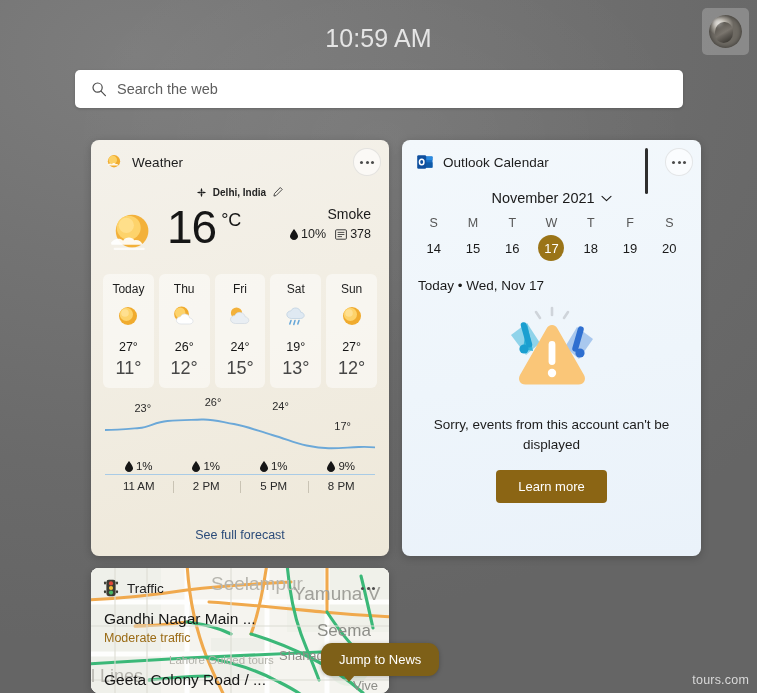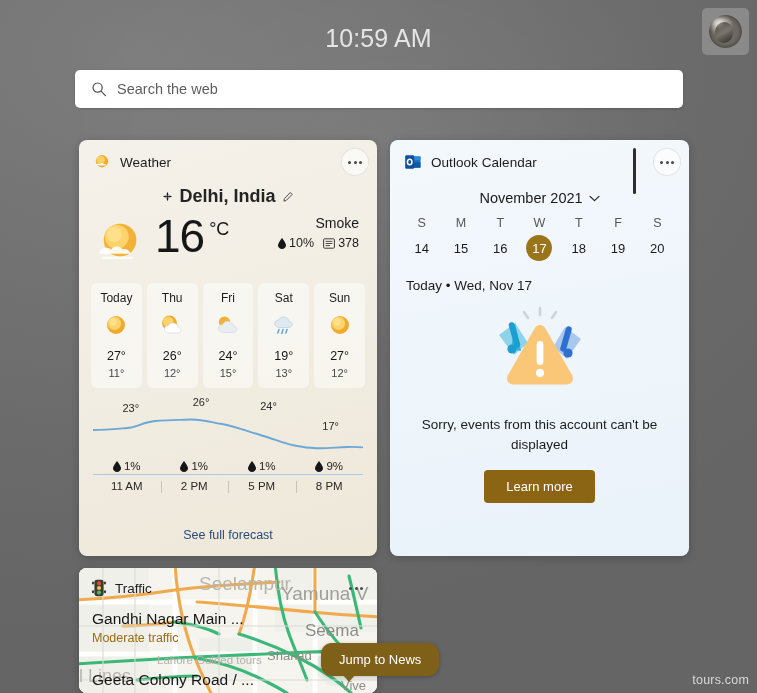--- a/index.html
+++ b/index.html
@@ -117,21 +117,21 @@
     background: transparent;
     flex: 1;
     padding: 0;
     height: 100%;
   }
   #search-input::placeholder { color: #5e5e5e; }
 
   
   #widget-board {
     position: absolute;
-    left: 4px; top: 0;
+    left: 16px; top: 0;
     width: 683px; height: 693px;
   }
 
   .widget-card {
     position: absolute;
     border-radius: 8px;
     box-shadow: 0 2px 9px rgba(0,0,0,.20);
     overflow: hidden;
   }
 
@@ -175,21 +175,21 @@
     width: 298px;
     height: 416px;
     background: linear-gradient(165deg, #f4f1ea 0%, #f2eee4 40%, #eee8d9 100%);
   }
   #weather-location-row {
     display: flex;
     align-items: center;
     justify-content: center;
     gap: 6px;
     margin-top: 2px;
-    font-size: 18px;
+    font-size: 10px;
     color: #242424;
   }
   #weather-location-name { font-weight: bold; }
   #location-pin-icon { width: 11px; height: 11px; color: #1c1c1c; }
   #edit-location-icon { width: 12px; height: 12px; color: #2a2a2a; cursor: pointer; }
 
   #weather-current {
     display: flex;
     align-items: flex-start;
     padding: 6px 18px 0 16px;
@@ -240,21 +240,21 @@
   .forecast-day {
     flex: 1;
     background: rgba(255,255,255,.48);
     border-radius: 6px;
     padding: 8px 0 9px 0;
     text-align: center;
   }
   .forecast-day-name { font-size: 12px; color: #1d1d1d; }
   .forecast-day-icon { width: 26px; height: 24px; margin: 8px auto 8px auto; }
   .forecast-high { font-size: 12.5px; color: #161616; margin-bottom: 4px; }
-  .forecast-low { font-size: 11px; color: #464646; }
+  .forecast-low { font-size: 18px; color: #464646; }
 
   
   #hourly-chart {
     position: relative;
     margin: 14px 14px 0 14px;
     height: 88px;
   }
   #hourly-svg { position: absolute; left: 0; top: 14px; width: 100%; height: 46px; }
   .hour-temp-label {
     position: absolute;

